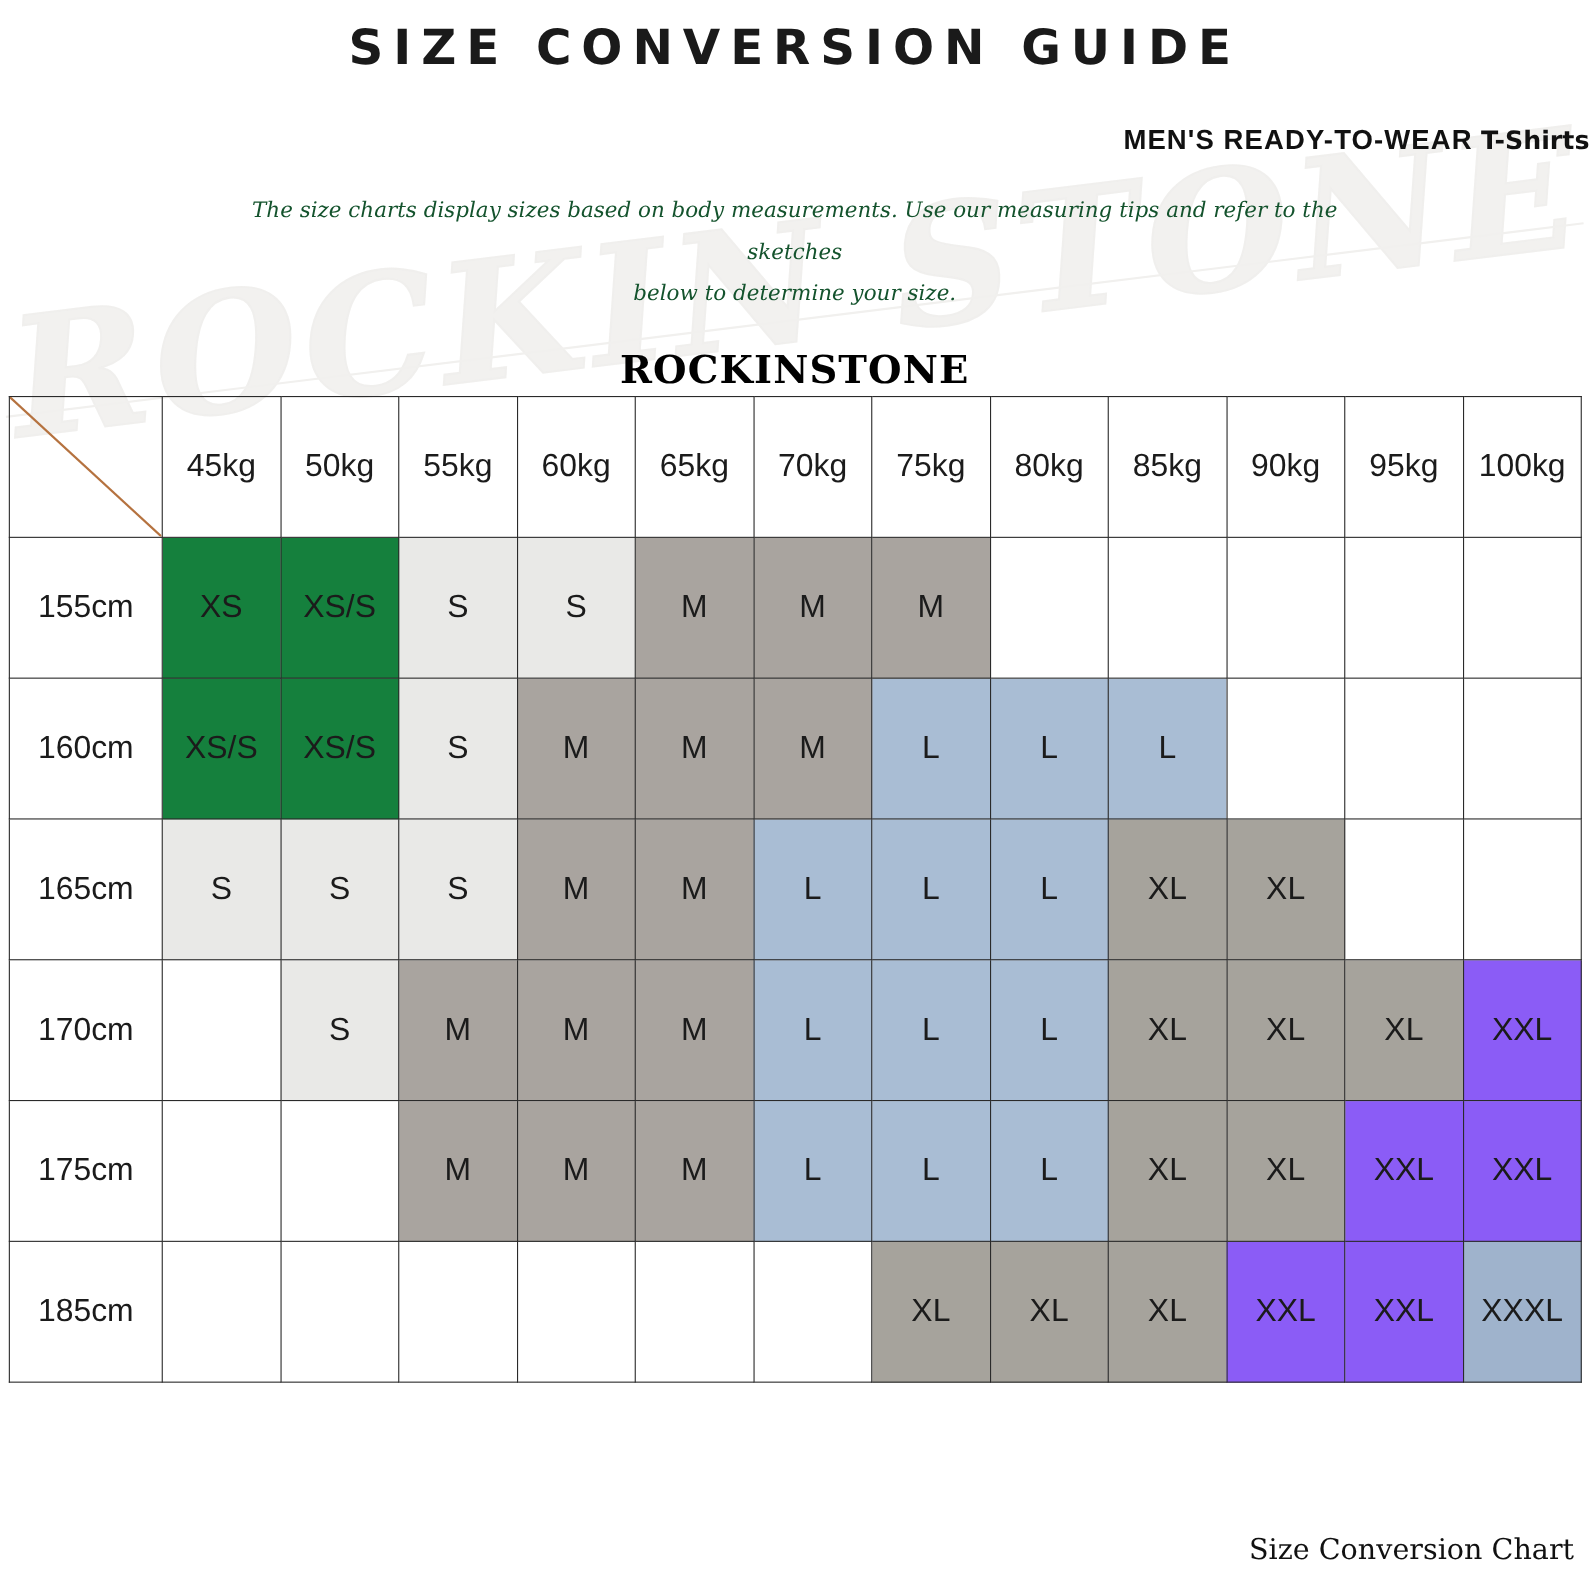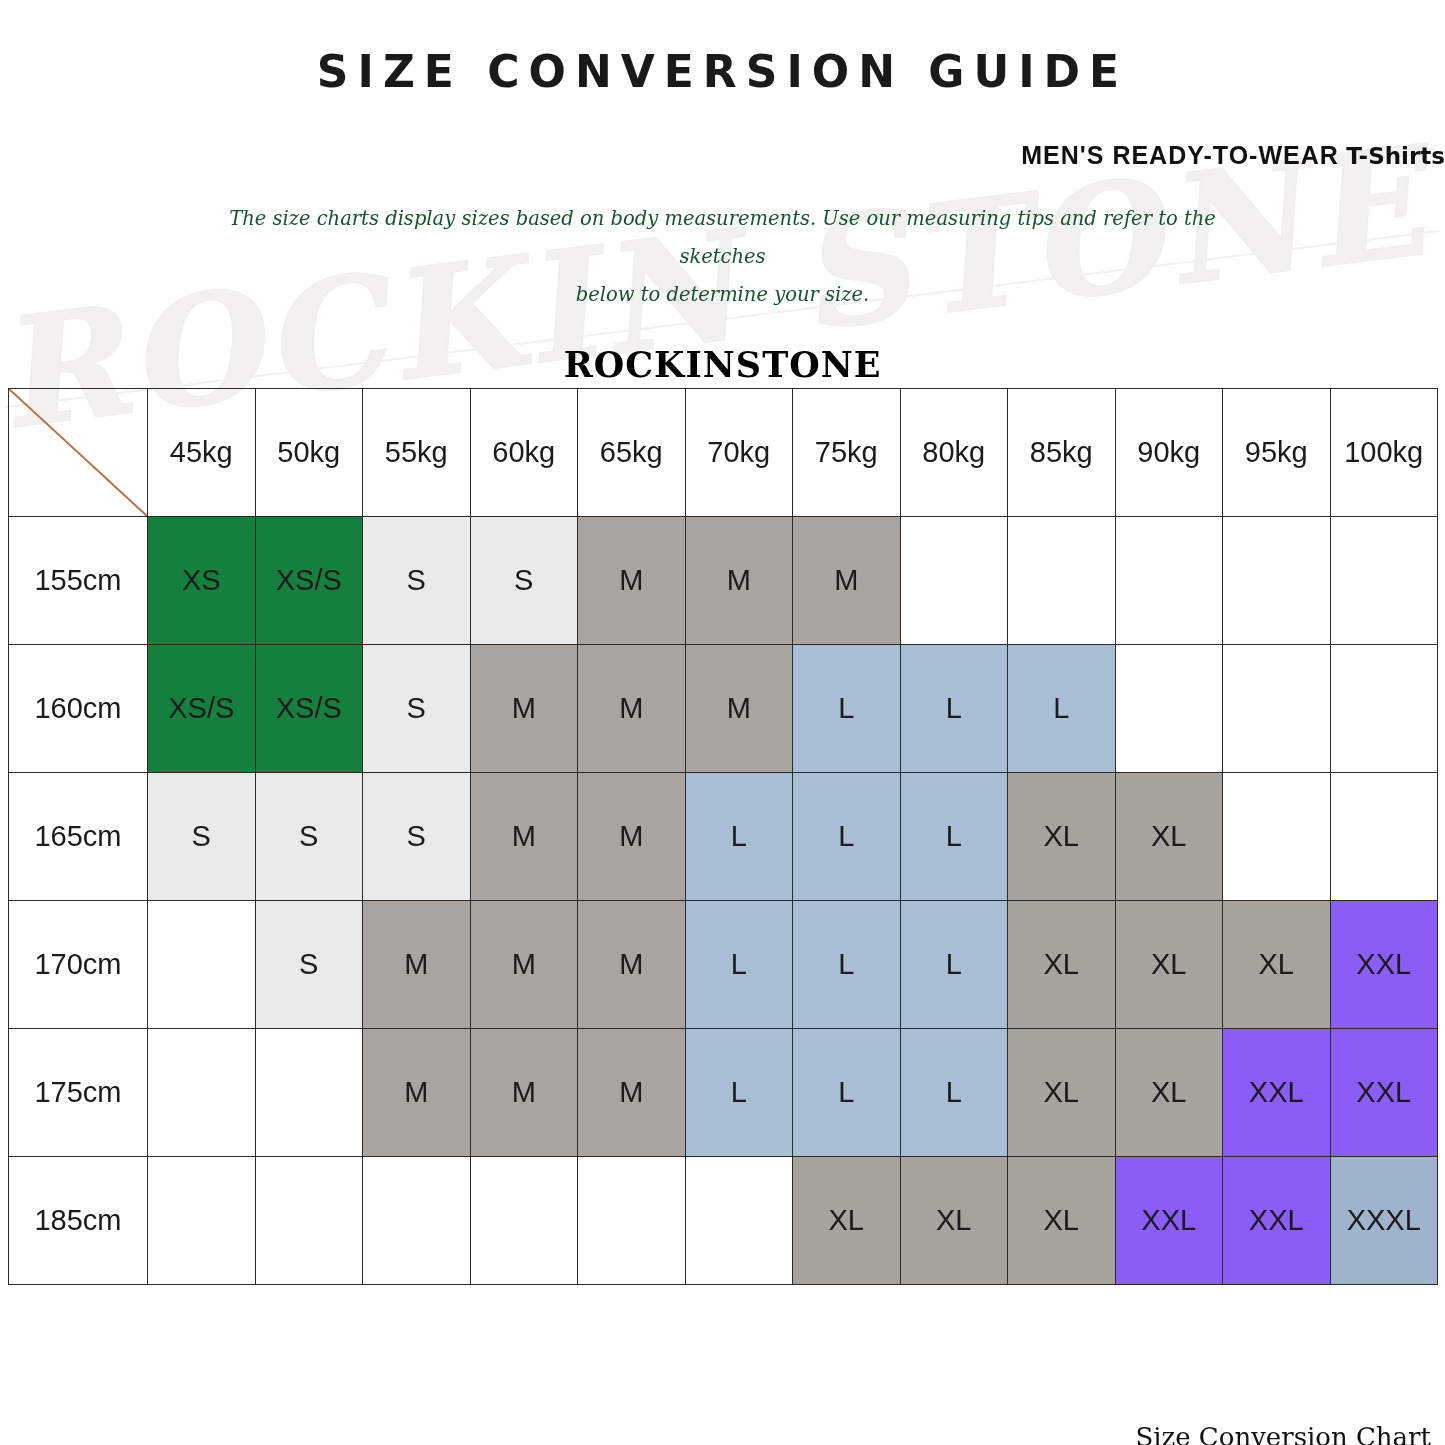--- a/index.html
+++ b/index.html
@@ -51,21 +51,20 @@
   
   .title {
     position: relative;
     text-align: center;
     font-family: "DejaVu Sans", sans-serif;
     font-size: 44px;
     font-weight: 700;
     letter-spacing: 9px;
     color: #1a1a1a;
     padding-top: 18px;
-    margin-top: 28px;
   }
   .subtitle {
     position: relative;
     text-align: right;
     margin-top: 44px;
     font-size: 25px;
     font-weight: 700;
     color: #111;
     letter-spacing: 0.5px;
   }

